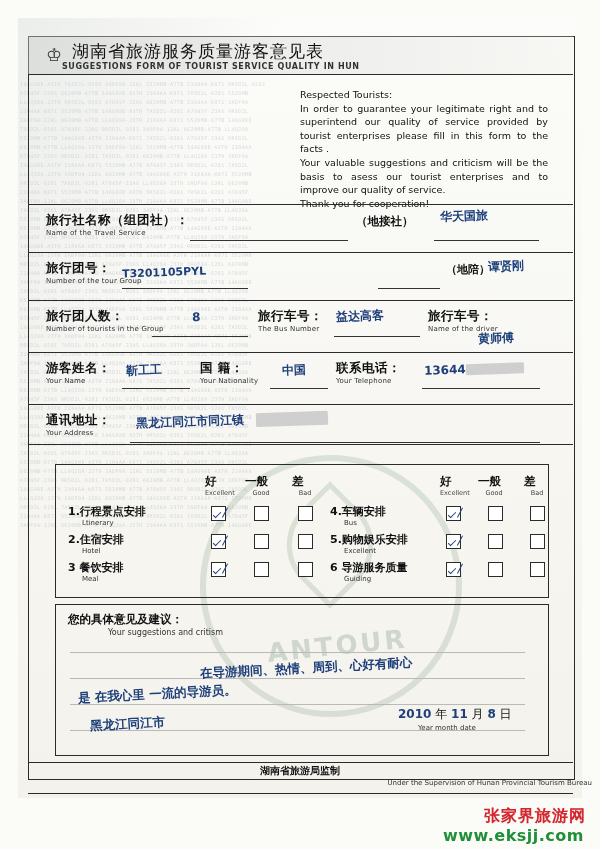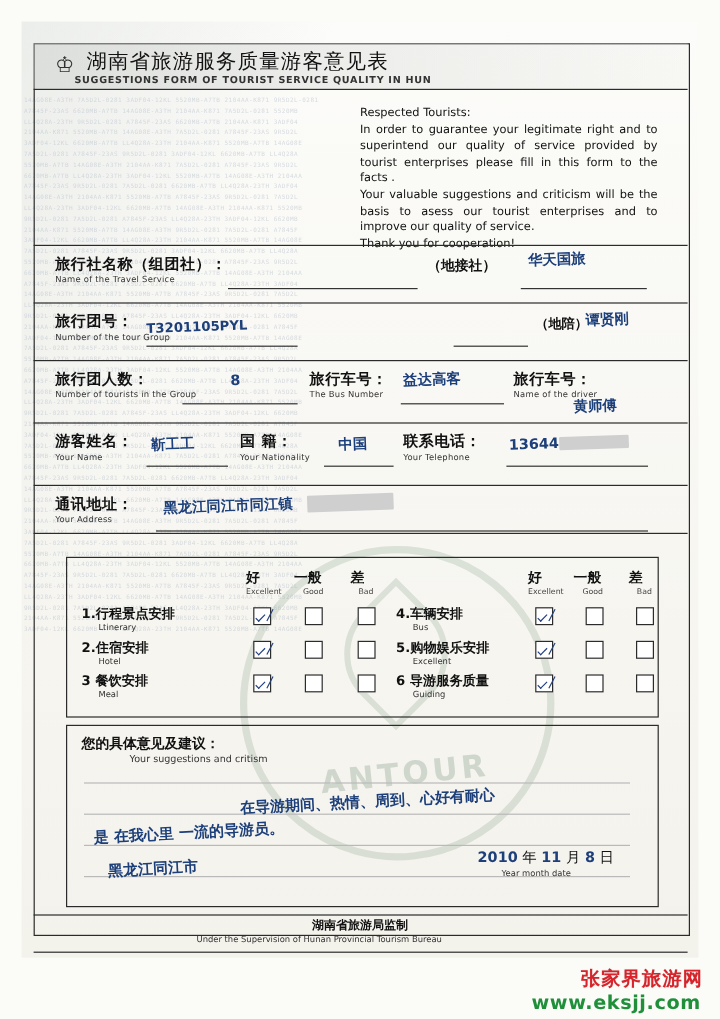--- a/index.html
+++ b/index.html
@@ -141,21 +141,21 @@
     transform:rotate(-3deg);white-space:nowrap;
   }
   .date-en{font-size:7px;color:#333;}
 
   
   .foot-cn{
     position:absolute;left:0;top:764px;width:600px;text-align:center;
     font-size:10px;color:#111;font-weight:bold;
   }
   .foot-en{
-    position:absolute;left:16px;top:779px;width:500px;text-align:center;
+    position:absolute;left:0;top:779px;width:592px;text-align:right;
     font-size:7px;color:#333;
   }
   .foot-rule{position:absolute;left:28px;top:762px;width:545px;height:1px;background:#2b2b2b;}
   .foot-rule2{position:absolute;left:28px;top:793px;width:545px;height:1px;background:#2b2b2b;}
 
   .site-cn{
     position:absolute;right:14px;top:806px;
     font-size:16px;font-weight:bold;color:#d8232a;letter-spacing:1px;
     text-shadow:0 0 1px rgba(0,0,0,.15);
   }

